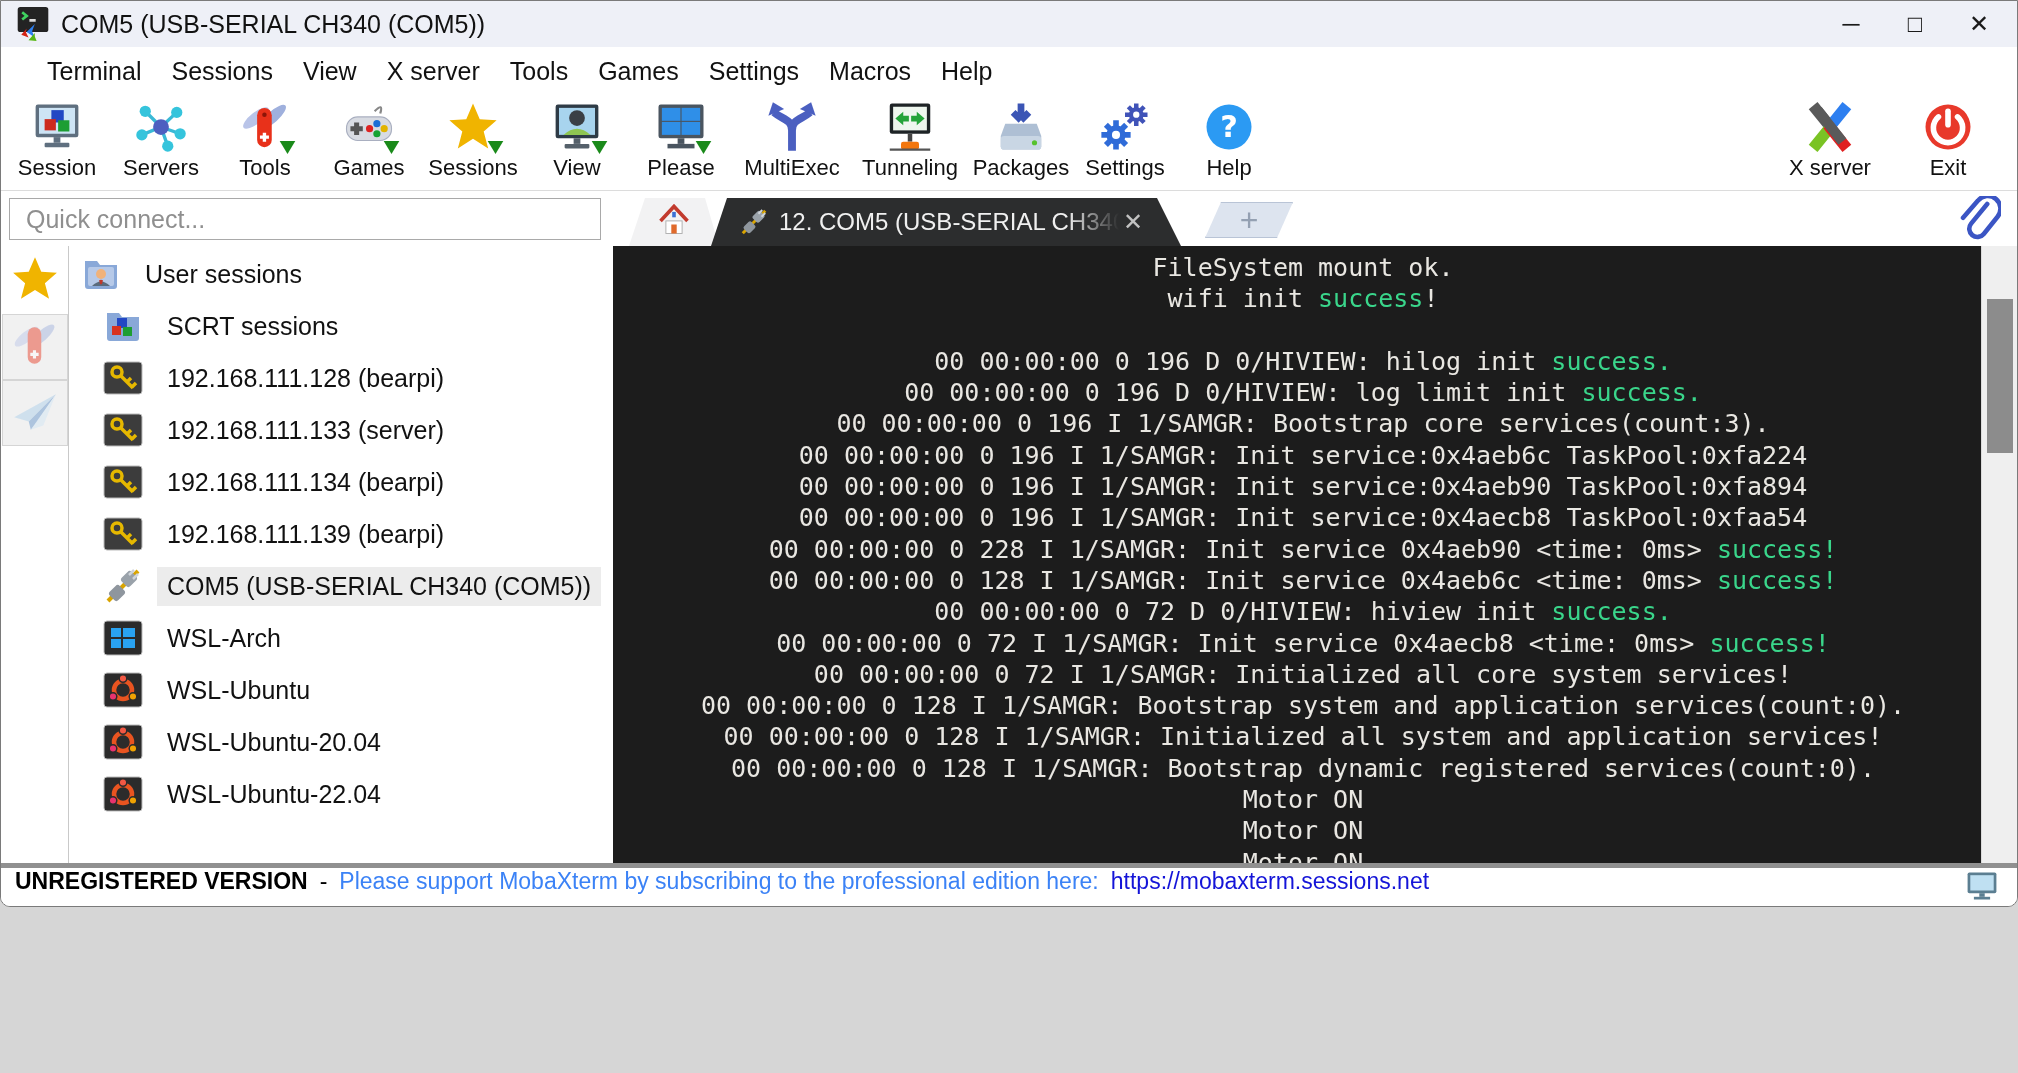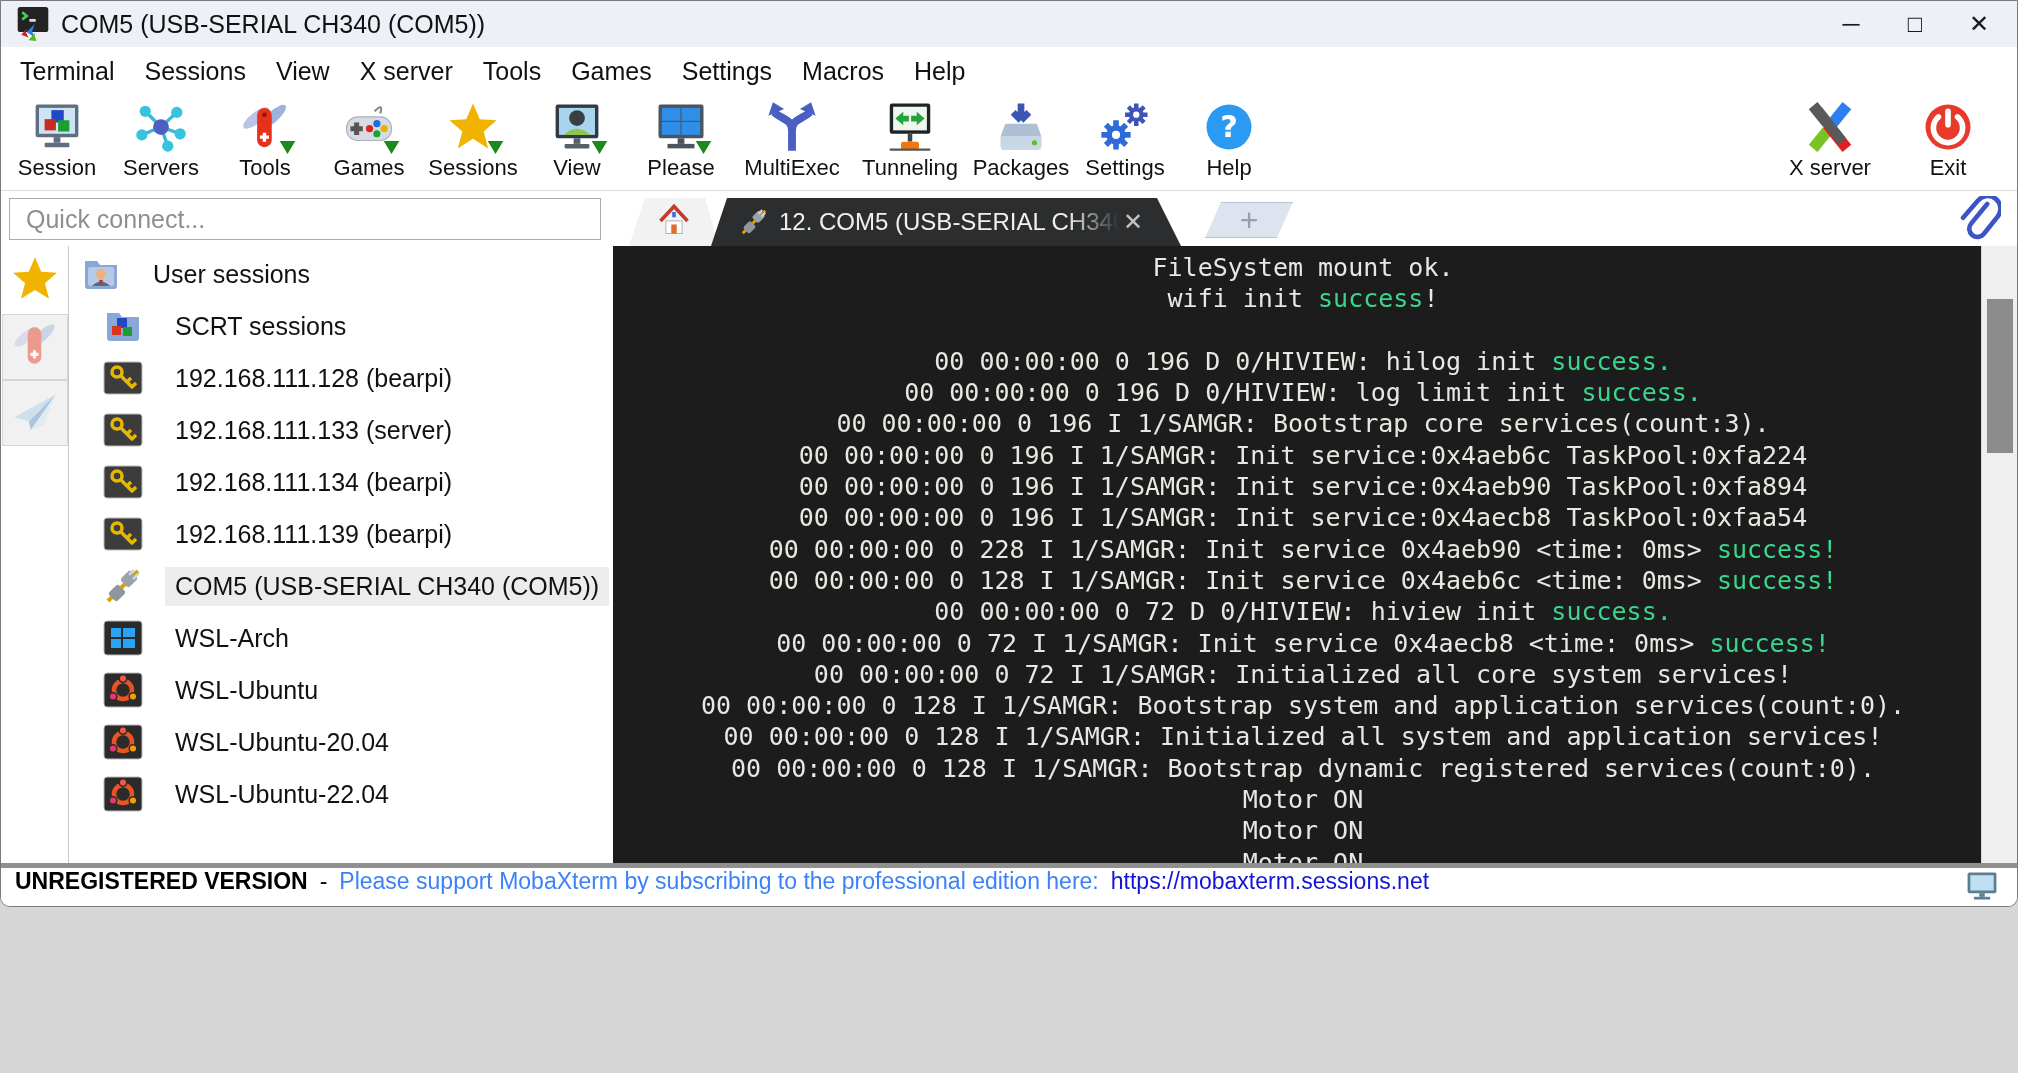--- a/index.html
+++ b/index.html
@@ -14,21 +14,21 @@
   .titlebar { height: 46px; background: #eef0f7; display: flex; align-items: center; flex: 0 0 auto; }
   .app-logo { width: 36px; height: 36px; margin-left: 14px; flex: 0 0 auto; }
   .app-logo svg { width: 100%; height: 100%; }
   .title-text { margin-left: 10px; font-size: 25px; color: #111; white-space: nowrap; }
   .win-controls { margin-left: auto; display: flex; height: 100%; }
   .win-btn { width: 64px; display: flex; align-items: center; justify-content: center;
              font-size: 24px; color: #1a1a1a; cursor: default; }
   .win-btn.close { margin-right: 6px; }
 
   
-  .menubar { height: 48px; display: flex; align-items: center; background: #fff; padding-left: 4px; flex: 0 0 auto; }
+  .menubar { height: 48px; display: flex; align-items: center; background: #fff; padding-left: 4px; flex: 0 0 auto; margin-left: 27px; }
   .menu-item { font-size: 25px; padding: 5px 15px; color: #111; white-space: nowrap; }
 
   
   .toolbar { height: 96px; background: #fff; border-bottom: 1px solid #dcdcdc;
              display: flex; align-items: flex-start; padding: 5px 10px 0 4px; flex: 0 0 auto; }
   .tb-item { width: 104px; display: flex; flex-direction: column; align-items: center; }
   .tb-item.wide { width: 118px; }
   .tb-icon { width: 54px; height: 54px; position: relative; }
   .tb-icon svg.main { width: 100%; height: 100%; }
   .dd-tri { position: absolute; right: -4px; bottom: 0; width: 17px; height: 13px; }
@@ -44,21 +44,21 @@
               padding-left: 16px; color: #333; font-family: "Liberation Sans", sans-serif; background:#fff; }
   .qc-input::placeholder { color: #8f8f8f; }
   .sidebar-body { flex: 1; display: flex; min-height: 0; }
   .rail { width: 68px; border-right: 1px solid #c9c9c9; display: flex; flex-direction: column;
           align-items: center; padding-top: 2px; flex: 0 0 auto; }
   .rail-btn { width: 66px; height: 66px; display: flex; align-items: center; justify-content: center; }
   .rail-btn svg { width: 50px; height: 50px; }
   .rail-btn.boxed { background: #f1f1f1; border: 1px solid #d5d5d5; }
   .rail-btn.boxed svg { opacity: 0.45; }
   .tree { flex: 1; padding-top: 2px; overflow: hidden; }
-  .tree-row { height: 52px; display: flex; align-items: center; gap: 8px; }
+  .tree-row { height: 52px; display: flex; align-items: center; }
   .tree-row.lvl0 { padding-left: 12px; }
   .tree-row.lvl1 { padding-left: 34px; }
   .tree-icon { width: 40px; height: 40px; flex: 0 0 auto; }
   .tree-icon svg { width: 100%; height: 100%; }
   .tree-label { font-size: 25px; color: #111; margin-left: 14px; padding: 5px 10px; white-space: nowrap; }
   .tree-row.sel .tree-label { background: var(--selgray); }
 
   
   .termcol { flex: 1; display: flex; flex-direction: column; min-width: 0; }
   .tabbar { height: 55px; background: #fff; display: flex; align-items: flex-end; padding-left: 16px; flex: 0 0 auto; }

